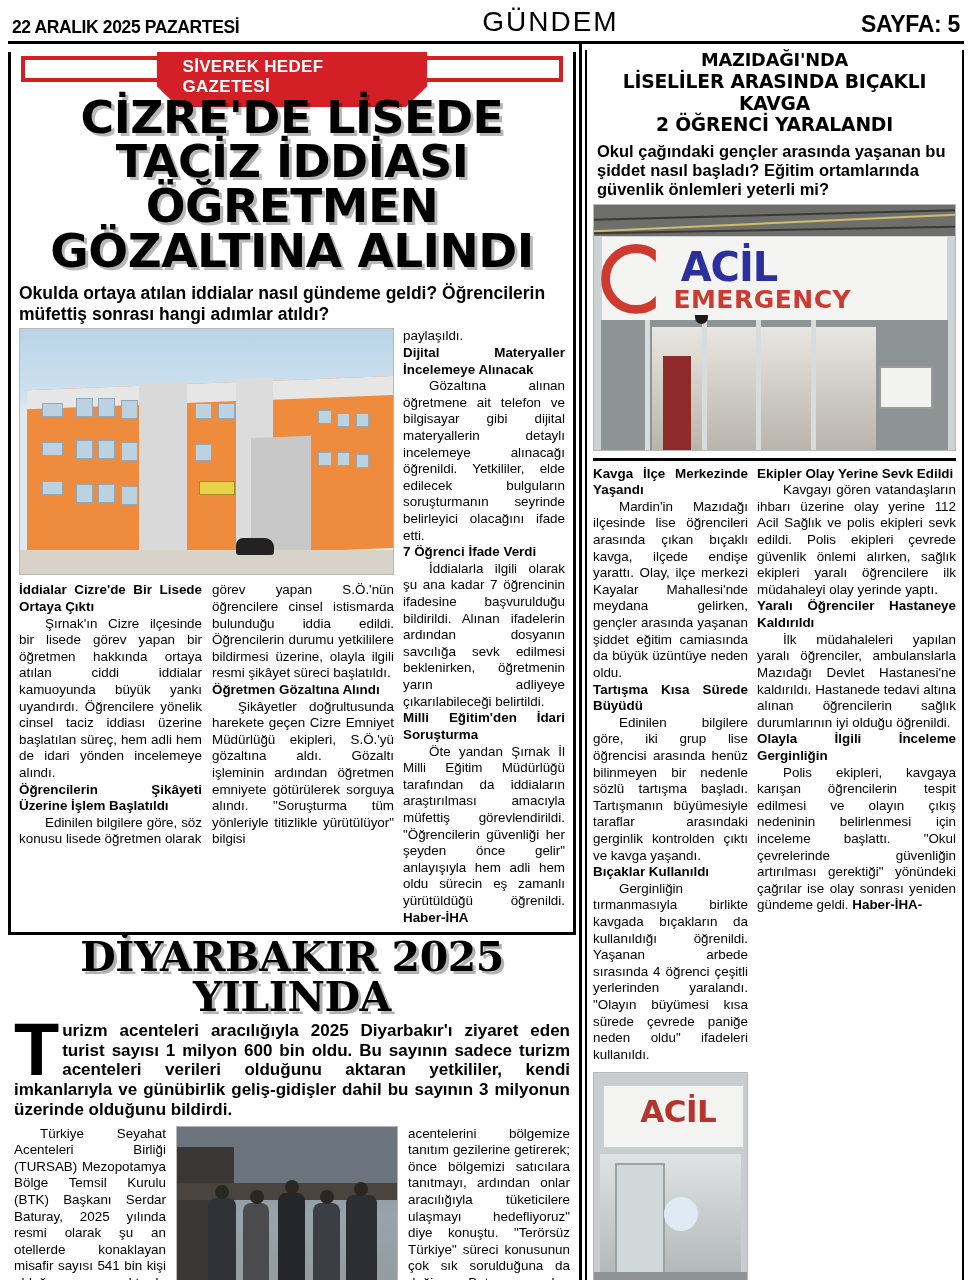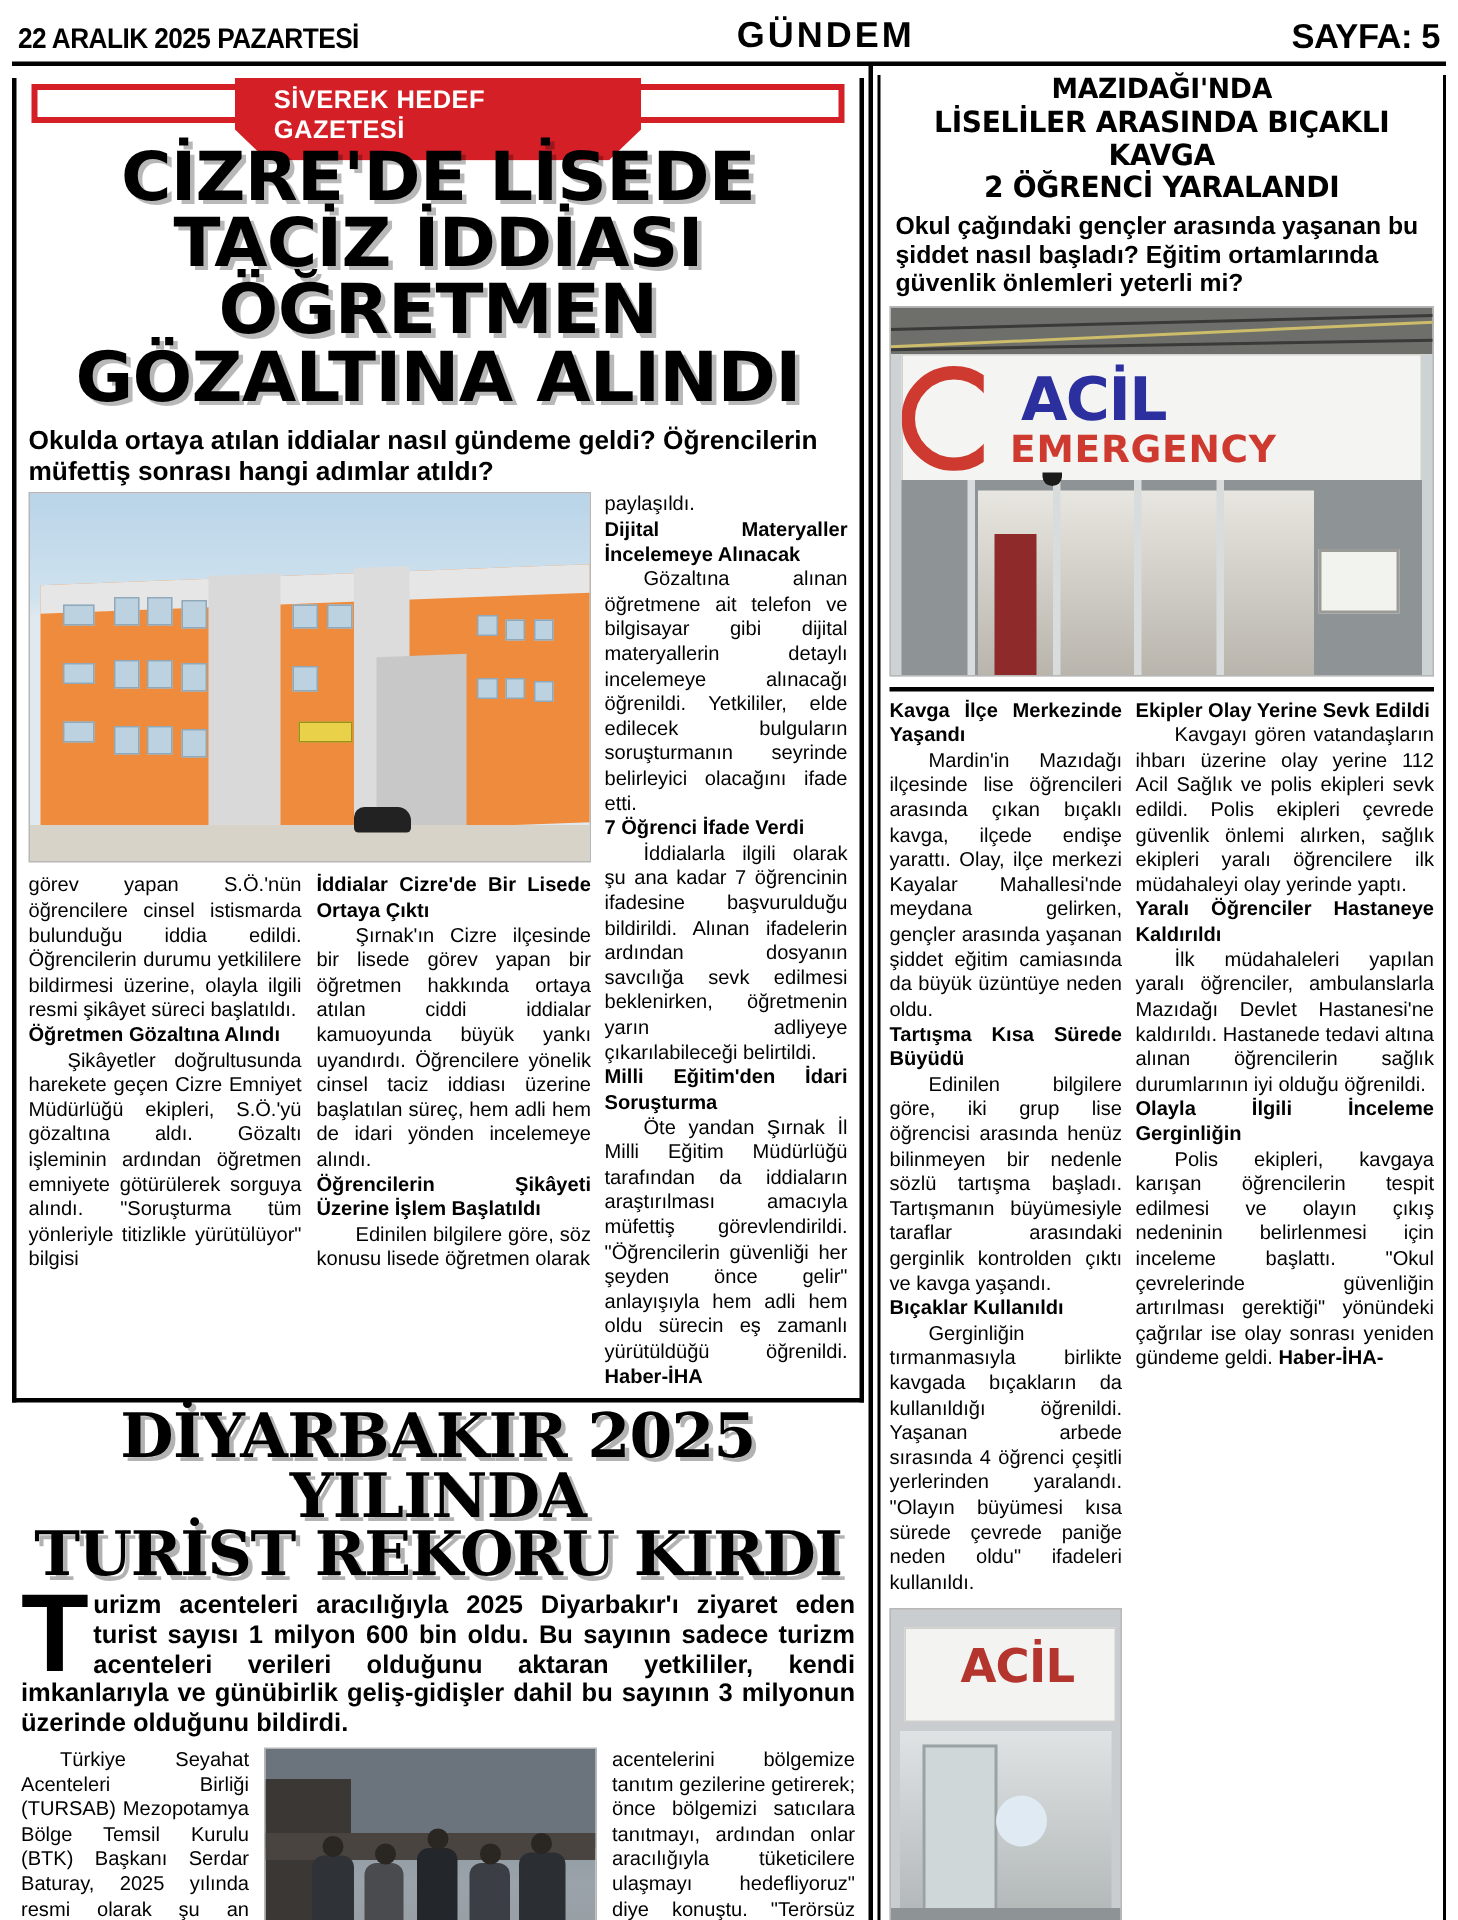--- a/index.html
+++ b/index.html
@@ -6,21 +6,21 @@
   body{
     width:972px;height:1280px;overflow:hidden;
     font-family:"Liberation Sans","DejaVu Sans",sans-serif;
     color:#000;-webkit-font-smoothing:antialiased;
   }
   .page{position:relative;width:972px;height:1280px;box-sizing:border-box;padding:0 8px;}
 
   
   .masthead{display:flex;align-items:flex-end;justify-content:space-between;height:34px;padding:4px 4px 0 4px;}
   .mast-date{font-weight:bold;font-size:19px;letter-spacing:-0.4px;font-family:"Liberation Sans",sans-serif;transform:scaleX(0.92);transform-origin:left bottom;}
-  .mast-mid{font-weight:bold;font-size:24px;letter-spacing:2px;}
+  .mast-mid{font-weight:normal;font-size:28px;letter-spacing:2px;}
   .mast-page{font-weight:bold;font-size:23px;letter-spacing:-0.3px;margin-left:19px;}
   .mast-rule{border-bottom:3px solid #000;margin:3px 0 0 0;}
 
   
   .lead-box{border:3px solid #000;border-top:none;margin:0 0 0 0;padding:0;position:relative;}
   .ribbon-wrap{position:relative;height:42px;margin:8px 10px 0 10px;}
   .ribbon-bar{position:absolute;left:0;right:0;top:4px;height:26px;border:4px solid #d41f26;box-sizing:border-box;}
   .ribbon-tag{position:absolute;left:50%;top:0;transform:translateX(-50%);
     background:#d41f26;color:#fff;font-weight:bold;font-size:17px;letter-spacing:.3px;
     padding:5px 26px 10px 26px;
@@ -161,50 +161,49 @@
               <div class="win" style="left:85%;top:34%;width:3%;height:5%;"></div>
               <div class="win" style="left:90%;top:34%;width:3%;height:5%;"></div>
               <div class="win" style="left:80%;top:50%;width:3%;height:5%;"></div>
               <div class="win" style="left:85%;top:50%;width:3%;height:5%;"></div>
               <div class="win" style="left:90%;top:51%;width:3%;height:5%;"></div>
               <div class="ground"></div>
                 <div class="car"></div>
             </div>
 
             <div class="cols" style="margin-top:7px;">
-              <div class="col" style="flex:1;">
-                <p>görev yapan S.Ö.'nün öğrencilere cinsel istismarda bulunduğu iddia edildi. Öğrencilerin durumu yetkililere bildirmesi üzerine, olayla ilgili resmi şikâyet süreci başlatıldı.</p>
-                <p class="sub">Öğretmen Gözaltına Alındı</p>
-                <p class="ind">Şikâyetler doğrultusunda harekete geçen Cizre Emniyet Müdürlüğü ekipleri, S.Ö.'yü gözaltına aldı. Gözaltı işleminin ardından öğretmen emniyete götürülerek sorguya alındı. "Soruşturma tüm yönleriyle titizlikle yürütülüyor" bilgisi</p>
-              </div>
               <div class="col" style="flex:0 0 183px;">
                 <p class="sub">İddialar Cizre'de Bir Lisede Ortaya Çıktı</p>
                 <p class="ind">Şırnak'ın Cizre ilçesinde bir lisede görev yapan bir öğretmen hakkında ortaya atılan ciddi iddialar kamuoyunda büyük yankı uyandırdı. Öğrencilere yönelik cinsel taciz iddiası üzerine başlatılan süreç, hem adli hem de idari yönden incelemeye alındı.</p>
                 <p class="sub">Öğrencilerin Şikâyeti Üzerine İşlem Başlatıldı</p>
                 <p class="ind">Edinilen bilgilere göre, söz konusu lisede öğretmen olarak</p>
+              </div>
+              <div class="col" style="flex:1;">
+                <p>görev yapan S.Ö.'nün öğrencilere cinsel istismarda bulunduğu iddia edildi. Öğrencilerin durumu yetkililere bildirmesi üzerine, olayla ilgili resmi şikâyet süreci başlatıldı.</p>
+                <p class="sub">Öğretmen Gözaltına Alındı</p>
+                <p class="ind">Şikâyetler doğrultusunda harekete geçen Cizre Emniyet Müdürlüğü ekipleri, S.Ö.'yü gözaltına aldı. Gözaltı işleminin ardından öğretmen emniyete götürülerek sorguya alındı. "Soruşturma tüm yönleriyle titizlikle yürütülüyor" bilgisi</p>
               </div>
             </div>
           </div>
 
           <div class="col" style="flex:1;">
             <p>paylaşıldı.</p>
             <p class="sub">Dijital Materyaller İncelemeye Alınacak</p>
             <p class="ind">Gözaltına alınan öğretmene ait telefon ve bilgisayar gibi dijital materyallerin detaylı incelemeye alınacağı öğrenildi. Yetkililer, elde edilecek bulguların soruşturmanın seyrinde belirleyici olacağını ifade etti.</p>
             <p class="sub">7 Öğrenci İfade Verdi</p>
             <p class="ind">İddialarla ilgili olarak şu ana kadar 7 öğrencinin ifadesine başvurulduğu bildirildi. Alınan ifadelerin ardından dosyanın savcılığa sevk edilmesi beklenirken, öğretmenin yarın adliyeye çıkarılabileceği belirtildi.</p>
             <p class="sub">Milli Eğitim'den İdari Soruşturma</p>
             <p class="ind"><span>Öte yandan Şırnak İl Milli Eğitim Müdürlüğü tarafından da iddiaların araştırılması amacıyla müfettiş görevlendirildi. "Öğrencilerin güvenliği her şeyden önce gelir" anlayışıyla hem adli hem oldu sürecin eş zamanlı yürütüldüğü öğrenildi.</span> <span class="src">Haber-İHA</span></p>
           </div>
         </div>
       </div>
 
       <div style="padding:0 6px;">
         <div class="mid-title">
           <span class="l1">DİYARBAKIR 2025 YILINDA</span>
-          <span class="l2">TURİST REKORU KIRDI</span>
         </div>
 
         <div class="mid-deck">
           <span class="dropcap">T</span><span>urizm acenteleri aracılığıyla 2025 Diyarbakır'ı ziyaret eden turist sayısı 1 milyon 600 bin oldu. Bu sayının sadece turizm acenteleri verileri olduğunu aktaran yetkililer, kendi imkanlarıyla ve günübirlik geliş-gidişler dahil bu sayının 3 milyonun üzerinde olduğunu bildirdi.</span>
         </div>
 
         <div style="display:flex;gap:10px;margin-top:6px;">
 
           <div class="col" style="flex:0 0 152px;">
             <p class="ind">Türkiye Seyahat Acenteleri Birliği (TURSAB) Mezopotamya Bölge Temsil Kurulu (BTK) Başkanı Serdar Baturay, 2025 yılında resmi olarak şu an otellerde konaklayan misafir sayısı 541 bin kişi olduğunu aktardı. Baturay, "Buna misafirhanelerde ve evlerde kalan misafirleri de eklediğimizde; ayrıca Mezopotamya'nın, Diyarbakır'ın misafirperverliğinden dolayı Avrupa'dan ve yurt dışından gelen birçok misafirin kendi evlerimizde ağırlanmasını da düşündüğümüzde, 2025 yılında yaklaşık 700 ila 750 bin arasında konaklamalı misafir sayısı bulunmaktadır. Buna günübirlik ziyaretçileri de eklediğimizde, birebir resmi kayıtlara göre turist sayısı 1,6 milyona ulaşmıştır. Ancak bölgeye kendi araçlarıyla ve kendi imkânlarıyla gelen turistleri de dahil ettiğimizde, bu sayının çok daha yüksek rakamlara ulaşabileceği görülmektedir. 2024 ile 2025 yıllarını kıyasladığımızda, konaklama sayılarında ilk 10 aylık verilerde yüzde 25 ile 30 arasında bir artış olduğu görülüyor. Bu da Mezopotamya'da, Diyarbakır bölgesinde konaklamalı turist sayısının her geçen gün arttığını gösteriyor. Bu artışı; yapılan çalışmalar, bölgenin misafirperverliği ve buraya gelen misafirlerin memnun ayrılmasıyla ilişkilendiriyoruz. Bizim en büyük hedefimiz, gelen her misafiri baş</p>

